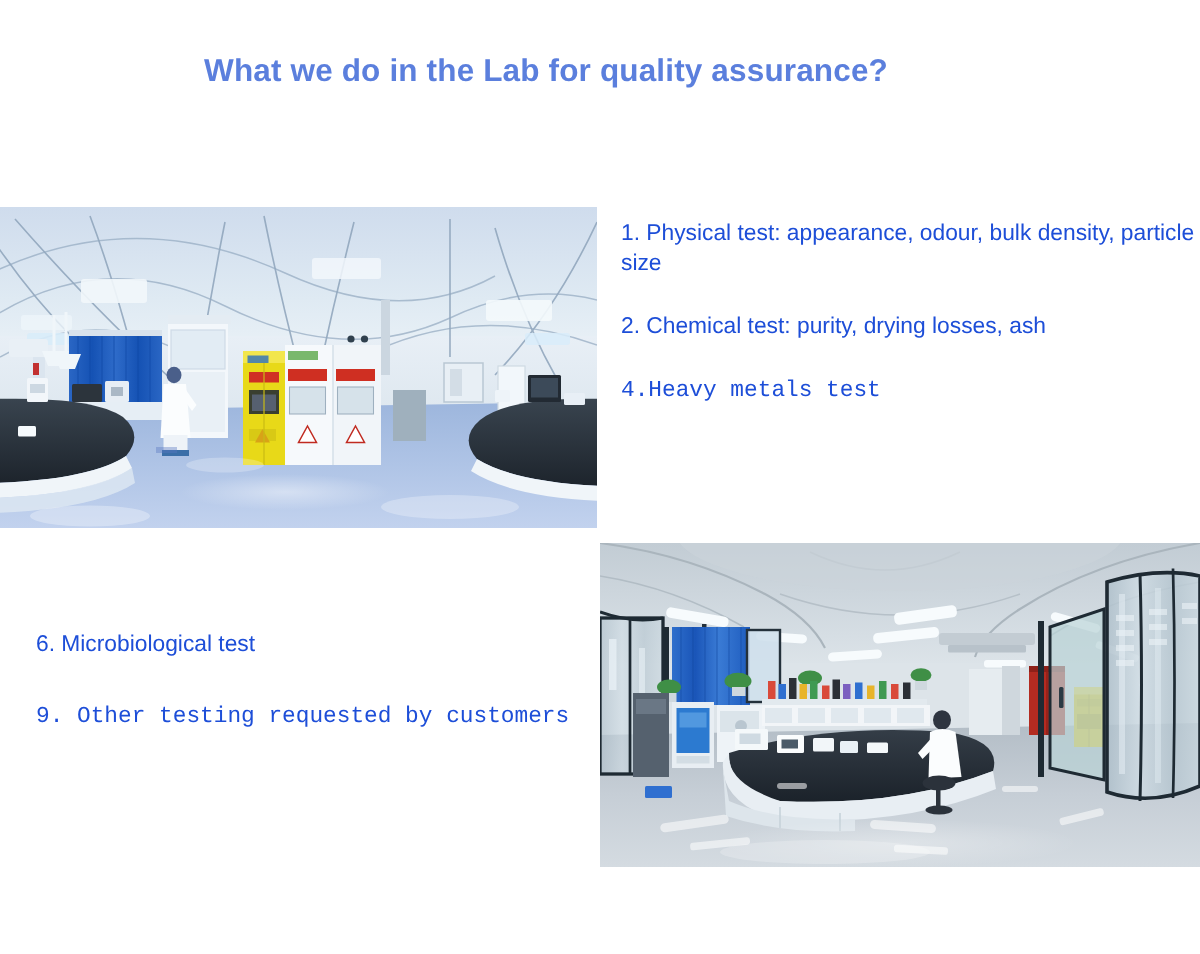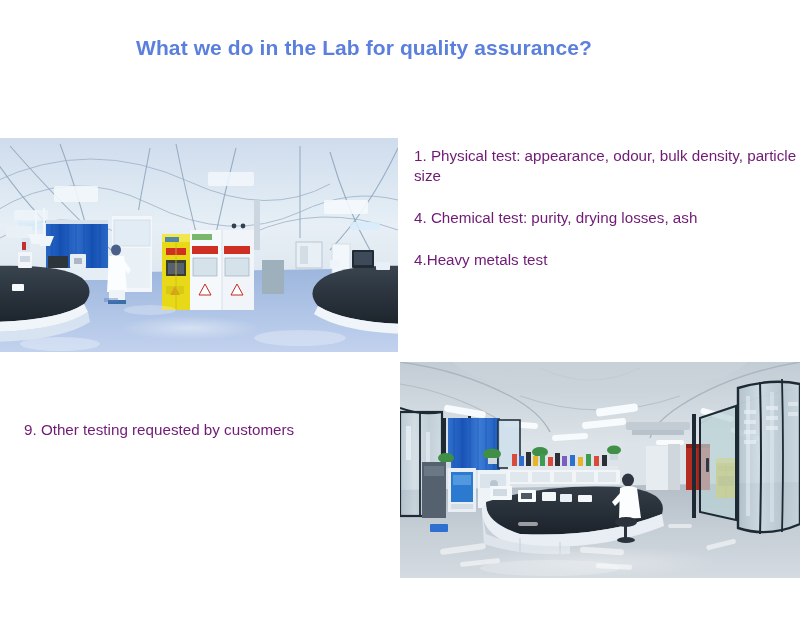--- a/index.html
+++ b/index.html
@@ -53,39 +53,39 @@
     top: 362px;
     width: 400px;
     height: 216px;
   }
 
   .photo svg { display: block; width: 100%; height: 100%; }
 
   
   .text-block {
     position: absolute;
-    color: #701a75;
+    color: #1d4ed8;
     font-size: 15.2px;
     line-height: 1.32;
   }
 
   #text-right {
     left: 414px;
     top: 146px;
     width: 386px;
   }
 
   #text-left {
     left: 24px;
     top: 420px;
     width: 372px;
   }
 
   .text-block .item { margin-bottom: 22px; }
-  .text-block .item:last-child { margin-bottom: 0; }
+  .text-block .item:last-child { margin-bottom: 0; font-family: Liberation Mono, monospace; }
 
   #text-left .item { margin-bottom: 27px; }
 </style>
 </head>
 <body>
 
 <div id="page">
 
   <div id="title">What we do in the Lab for quality assurance?</div>
 
@@ -249,25 +249,26 @@
       <ellipse cx="190" cy="190" rx="70" ry="12" fill="url(#tlGlow)" opacity="0.5"></ellipse>
       <ellipse cx="60" cy="206" rx="40" ry="7" fill="#ffffff" opacity="0.3"></ellipse>
       <ellipse cx="300" cy="200" rx="46" ry="8" fill="#ffffff" opacity="0.28"></ellipse>
       <ellipse cx="150" cy="172" rx="26" ry="5" fill="#ffffff" opacity="0.25"></ellipse>
       <rect x="104" y="160" width="14" height="4" fill="#5b79c0" opacity="0.4"></rect>
     </svg>
   </div>
 
   <div class="text-block" id="text-right">
     <div class="item">1. Physical test: appearance, odour, bulk density, particle size</div>
-    <div class="item">4. Chemical test: purity, drying losses, ash</div>
+    <div class="item">2. Chemical test: purity, drying losses, ash</div>
     <div class="item">4.Heavy metals test</div>
   </div>
 
   <div class="text-block" id="text-left">
+    <div class="item">6. Microbiological test</div>
     <div class="item">9. Other testing requested by customers</div>
   </div>
 
   <div class="photo" id="photo-bottom-right">
     <svg viewBox="0 0 400 216" preserveAspectRatio="none">
       <defs>
         <linearGradient id="brCeil" x1="0" y1="0" x2="0" y2="1">
           <stop offset="0" stop-color="#c2ccd4"></stop>
           <stop offset="0.6" stop-color="#d6dee4"></stop>
           <stop offset="1" stop-color="#e4eaee"></stop>

